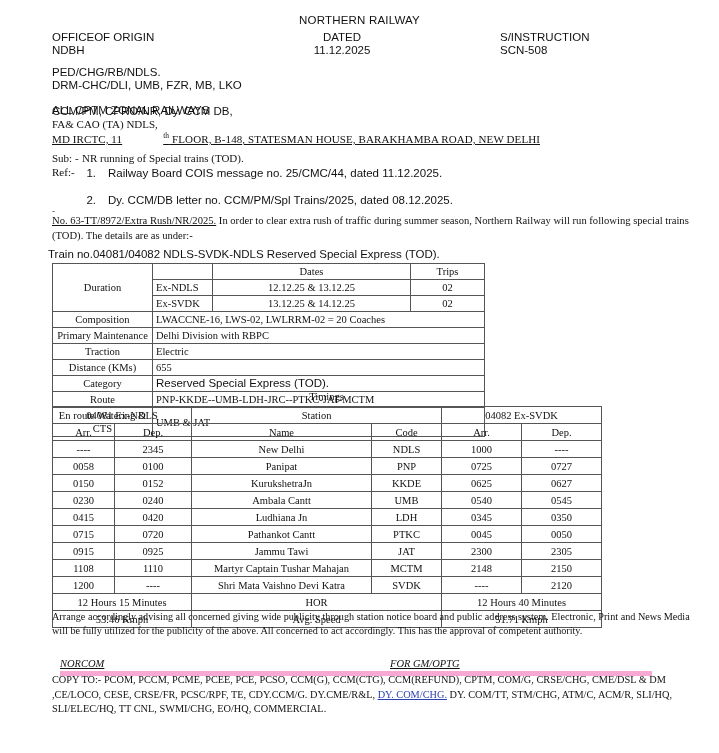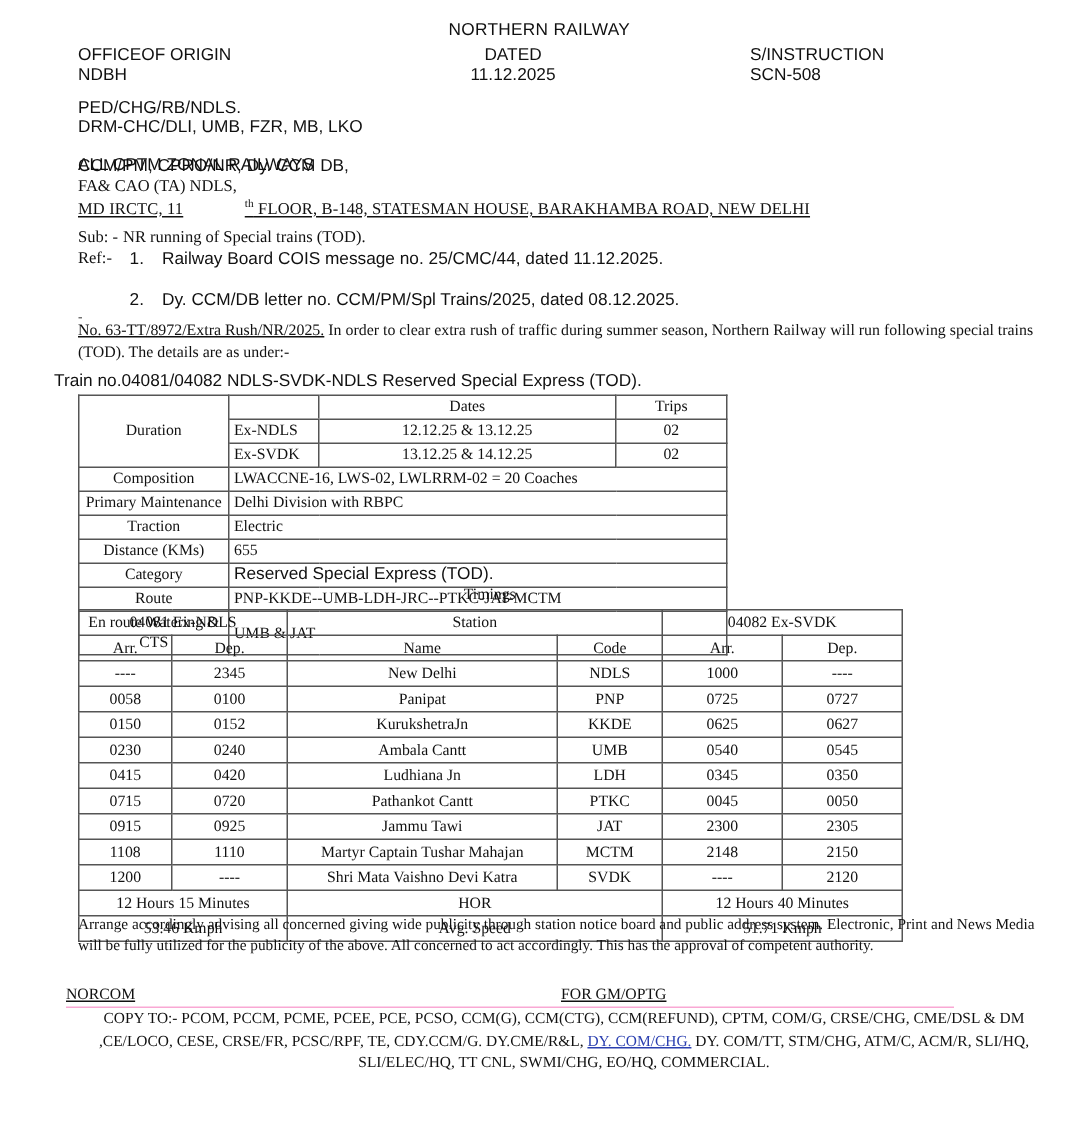--- a/index.html
+++ b/index.html
@@ -105,21 +105,21 @@
     top: 213px;
     width: 644px;
     font-size: 10.6px;
     line-height: 15px;
     text-align: left;
   }
   .para .undl { text-decoration: underline; }
 
   .train-head {
     position: absolute;
-    left: 36px;
+    left: 48px;
     top: 248px;
     font-family: "Liberation Sans", sans-serif;
     font-size: 11.5px;
   }
 
   
   table.doc {
     border-collapse: collapse;
     font-size: 10.5px;
     table-layout: fixed;
@@ -169,43 +169,43 @@
   .foot-para {
     position: absolute;
     left: 52px;
     top: 610px;
     width: 640px;
     font-size: 10.2px;
     line-height: 14px;
   }
   .norcom-row {
     position: absolute;
-    left: 44px;
+    left: 60px;
     top: 658px;
     width: 592px;
     font-size: 10.5px;
-    border-bottom: 1px solid #f9a8d4;
+    border-bottom: 5px solid #f9a8d4;
     height: 13px;
+    font-style: italic;
   }
   .norcom-row .nc-left {
     position: absolute; left: 0; top: 0;
     text-decoration: underline;
   }
   .norcom-row .nc-right {
     position: absolute; left: 330px; top: 0;
     text-decoration: underline;
   }
   .copy-block {
     position: absolute;
     left: 52px;
     top: 673px;
     width: 648px;
     font-size: 10.3px;
     line-height: 14.5px;
-    text-align: center;
   }
   .copy-block .link {
     color: #2a3fb0;
     text-decoration: underline;
   }
 </style>
 </head>
 <body>
 
 <div class="page">

